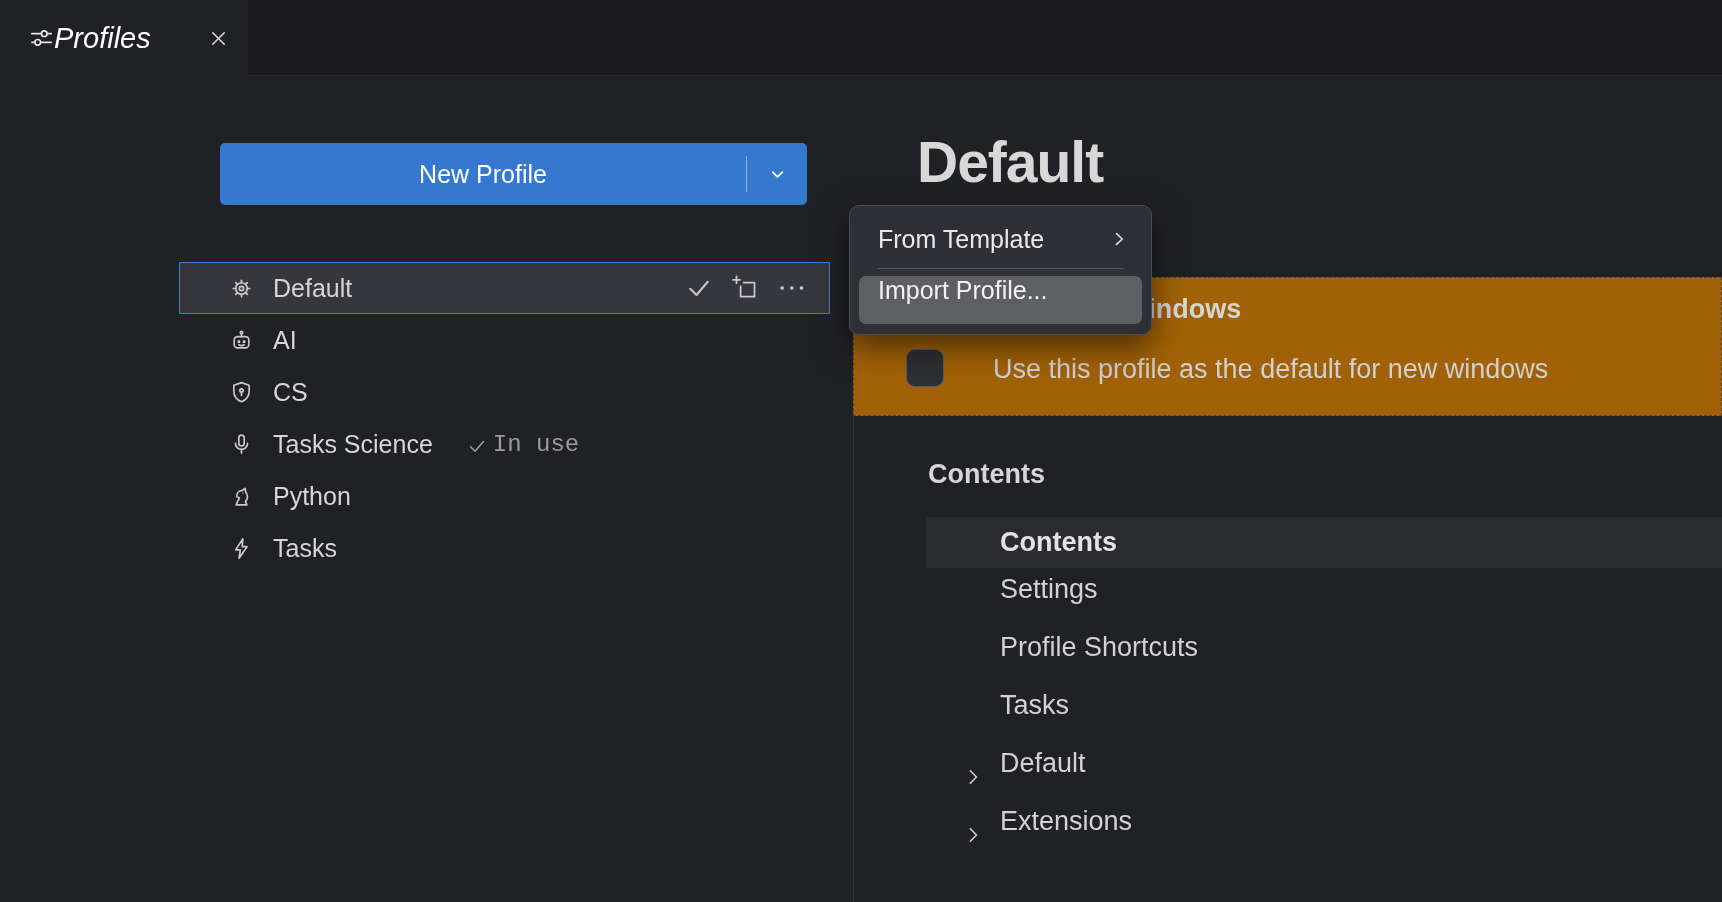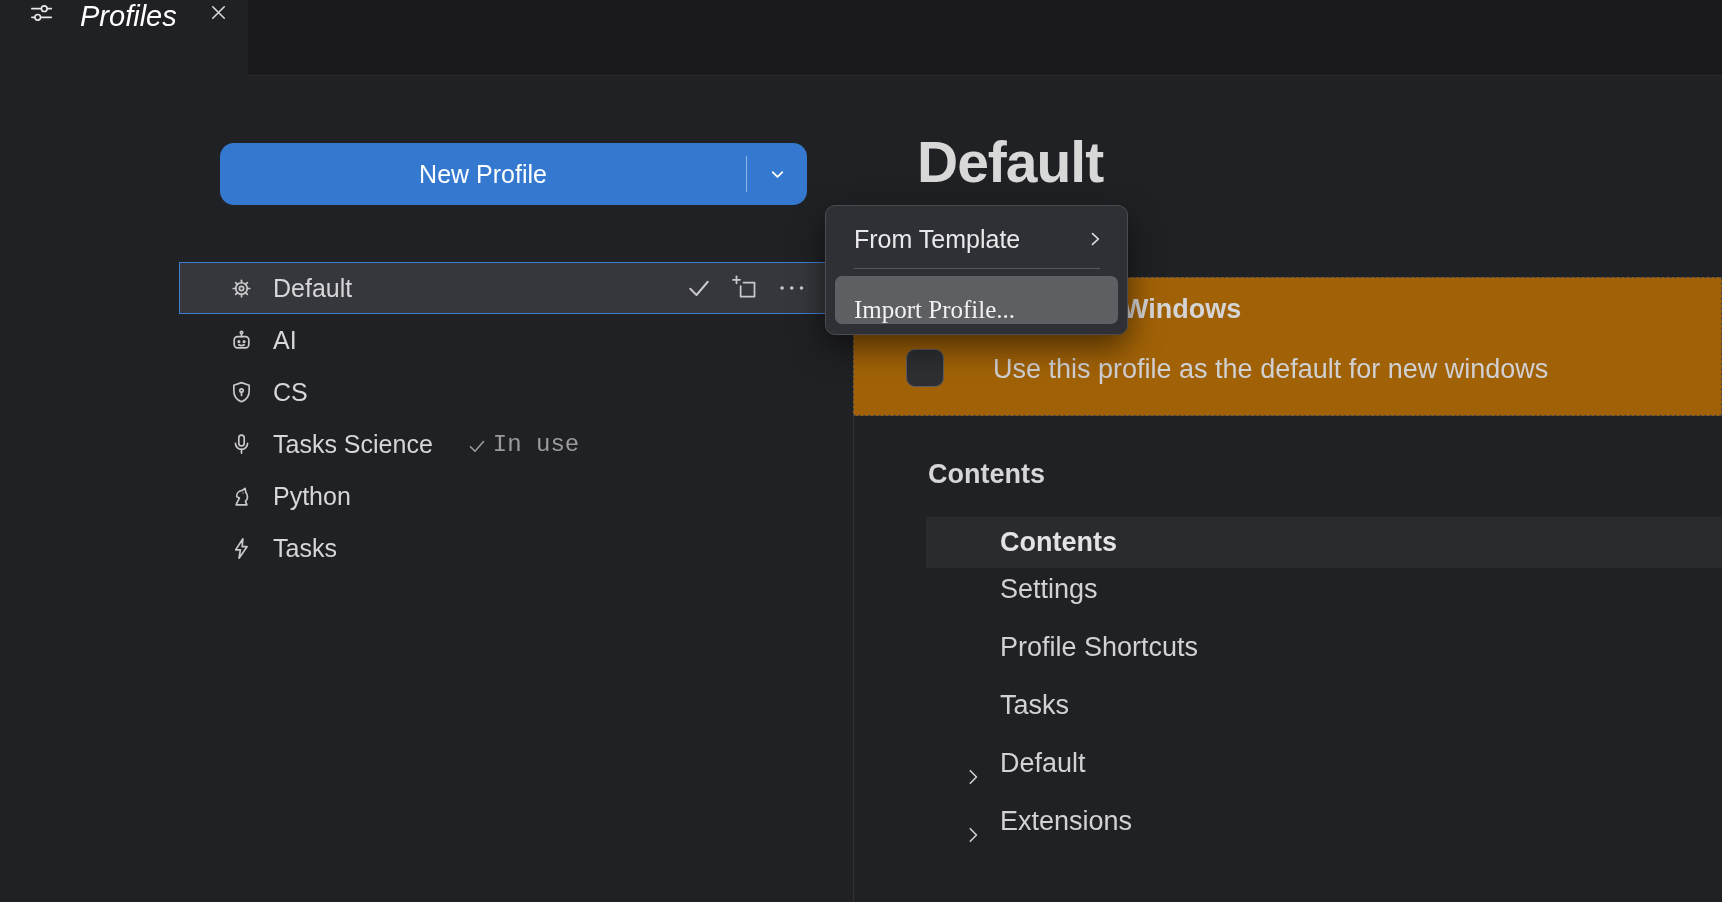--- a/index.html
+++ b/index.html
@@ -4,47 +4,47 @@
 <style>
   html,body{margin:0;padding:0;background:#111;}
   .stage{position:relative;width:1722px;height:902px;background:#202124;overflow:hidden;
          font-family:"Liberation Sans",sans-serif;color:#d6d6d8;}
   svg{display:block}
   .ic{stroke:#c9c9cc;fill:none;stroke-width:1.5;stroke-linecap:round;stroke-linejoin:round}
 
   
   .tabstrip{position:absolute;left:0;top:0;right:0;height:75px;background:#1a1a1c;border-bottom:1px solid #2b2b2e;}
   .tab{position:absolute;left:0;top:0;width:248px;height:76px;background:#202124;
-       display:flex;gap:26px;padding:0 18px 0 28px;box-sizing:border-box;}
+       display:flex;align-items:center;gap:0;padding:0 18px 0 28px;box-sizing:border-box;}
   .tab-title{flex:1;font-style:italic;font-size:29px;color:#ffffff;white-space:nowrap;}
   .closebtn{width:24px;height:24px;display:flex;align-items:center;justify-content:center;}
 
   
-  .btn{position:absolute;left:220px;top:143px;width:587px;height:62px;background:#3478d0;border-radius:14px;
+  .btn{position:absolute;left:220px;top:143px;width:587px;height:62px;background:#3478d0;border-radius:5px;
        display:flex;z-index:5;}
   .btn-main{flex:1;display:flex;align-items:center;justify-content:center;color:#fff;font-size:25px;font-weight:500;cursor:default;}
   .btn-split{width:1px;background:rgba(255,255,255,.45);margin:13px 0;}
   .btn-dd{width:60px;display:flex;align-items:center;justify-content:center;}
 
   
   .plist{position:absolute;left:179px;top:262px;width:651px;z-index:3;}
   .prow{height:52px;display:flex;align-items:center;gap:18px;padding-left:49px;box-sizing:border-box;position:relative;}
   .prow.selected{background:#36373c;border:1px solid #3e7fd4;padding-left:48px;}
   .plabel{font-size:25px;color:#d6d6d8;white-space:nowrap;}
   .row-actions{position:absolute;left:504px;top:0;height:100%;display:flex;align-items:center;gap:16px;}
   .inuse{display:flex;align-items:flex-end;gap:4px;margin-left:14px;color:#9b9b9f;font-size:24px;font-family:Liberation Mono, monospace;}
 
   
-  .menu{position:absolute;left:825px;top:205px;width:303px;background:#2f3035;border:1px solid #4b4b50;
+  .menu{position:absolute;left:849px;top:205px;width:303px;background:#2f3035;border:1px solid #4b4b50;
         border-radius:10px;box-shadow:0 12px 32px rgba(0,0,0,.55);z-index:50;padding:8px 0 10px;box-sizing:border-box;}
   .menu-item{height:50px;display:flex;align-items:center;padding:0 22px 0 28px;}
   .menu-item .mlabel{flex:1;font-size:25px;color:#e9e9eb;}
   .menu-sep{height:1px;background:#56565b;margin:4px 27px 7px 28px;}
-  .menu-item-hl{margin:0 9px;height:48px;background:#5e5f62;border-radius:7px;display:flex;align-items:flex-end;
-                padding:0 19px;box-sizing:border-box;font-family:Liberation Serif, serif;}
+  .menu-item-hl{margin:0 9px;height:48px;background:#5e5f62;border-radius:7px;display:flex;align-items:flex-start;
+                padding:0 19px;box-sizing:border-box;}
   .menu-item-hl .mlabel{font-size:25px;color:#f2f2f4;}
 
   
   .dtitle{position:absolute;left:917px;top:129px;font-size:57px;font-weight:700;color:#d8d8d9;letter-spacing:-1px;z-index:4;}
   .winbox{position:absolute;left:853px;top:277px;width:869px;height:139px;background:#a16207;
           border:1px dashed #46464b;box-sizing:border-box;z-index:2;}
   .winhead{position:absolute;left:269px;top:16px;font-size:27px;font-weight:700;color:#d5d5d7;}
   .cb{position:absolute;left:52px;top:71px;width:38px;height:38px;border:1.5px solid #5c5c61;border-radius:9px;
       background:#2e2f33;box-sizing:border-box;}
   .cblabel{position:absolute;left:139px;top:76px;font-size:27px;color:#d0d0d2;white-space:nowrap;}

